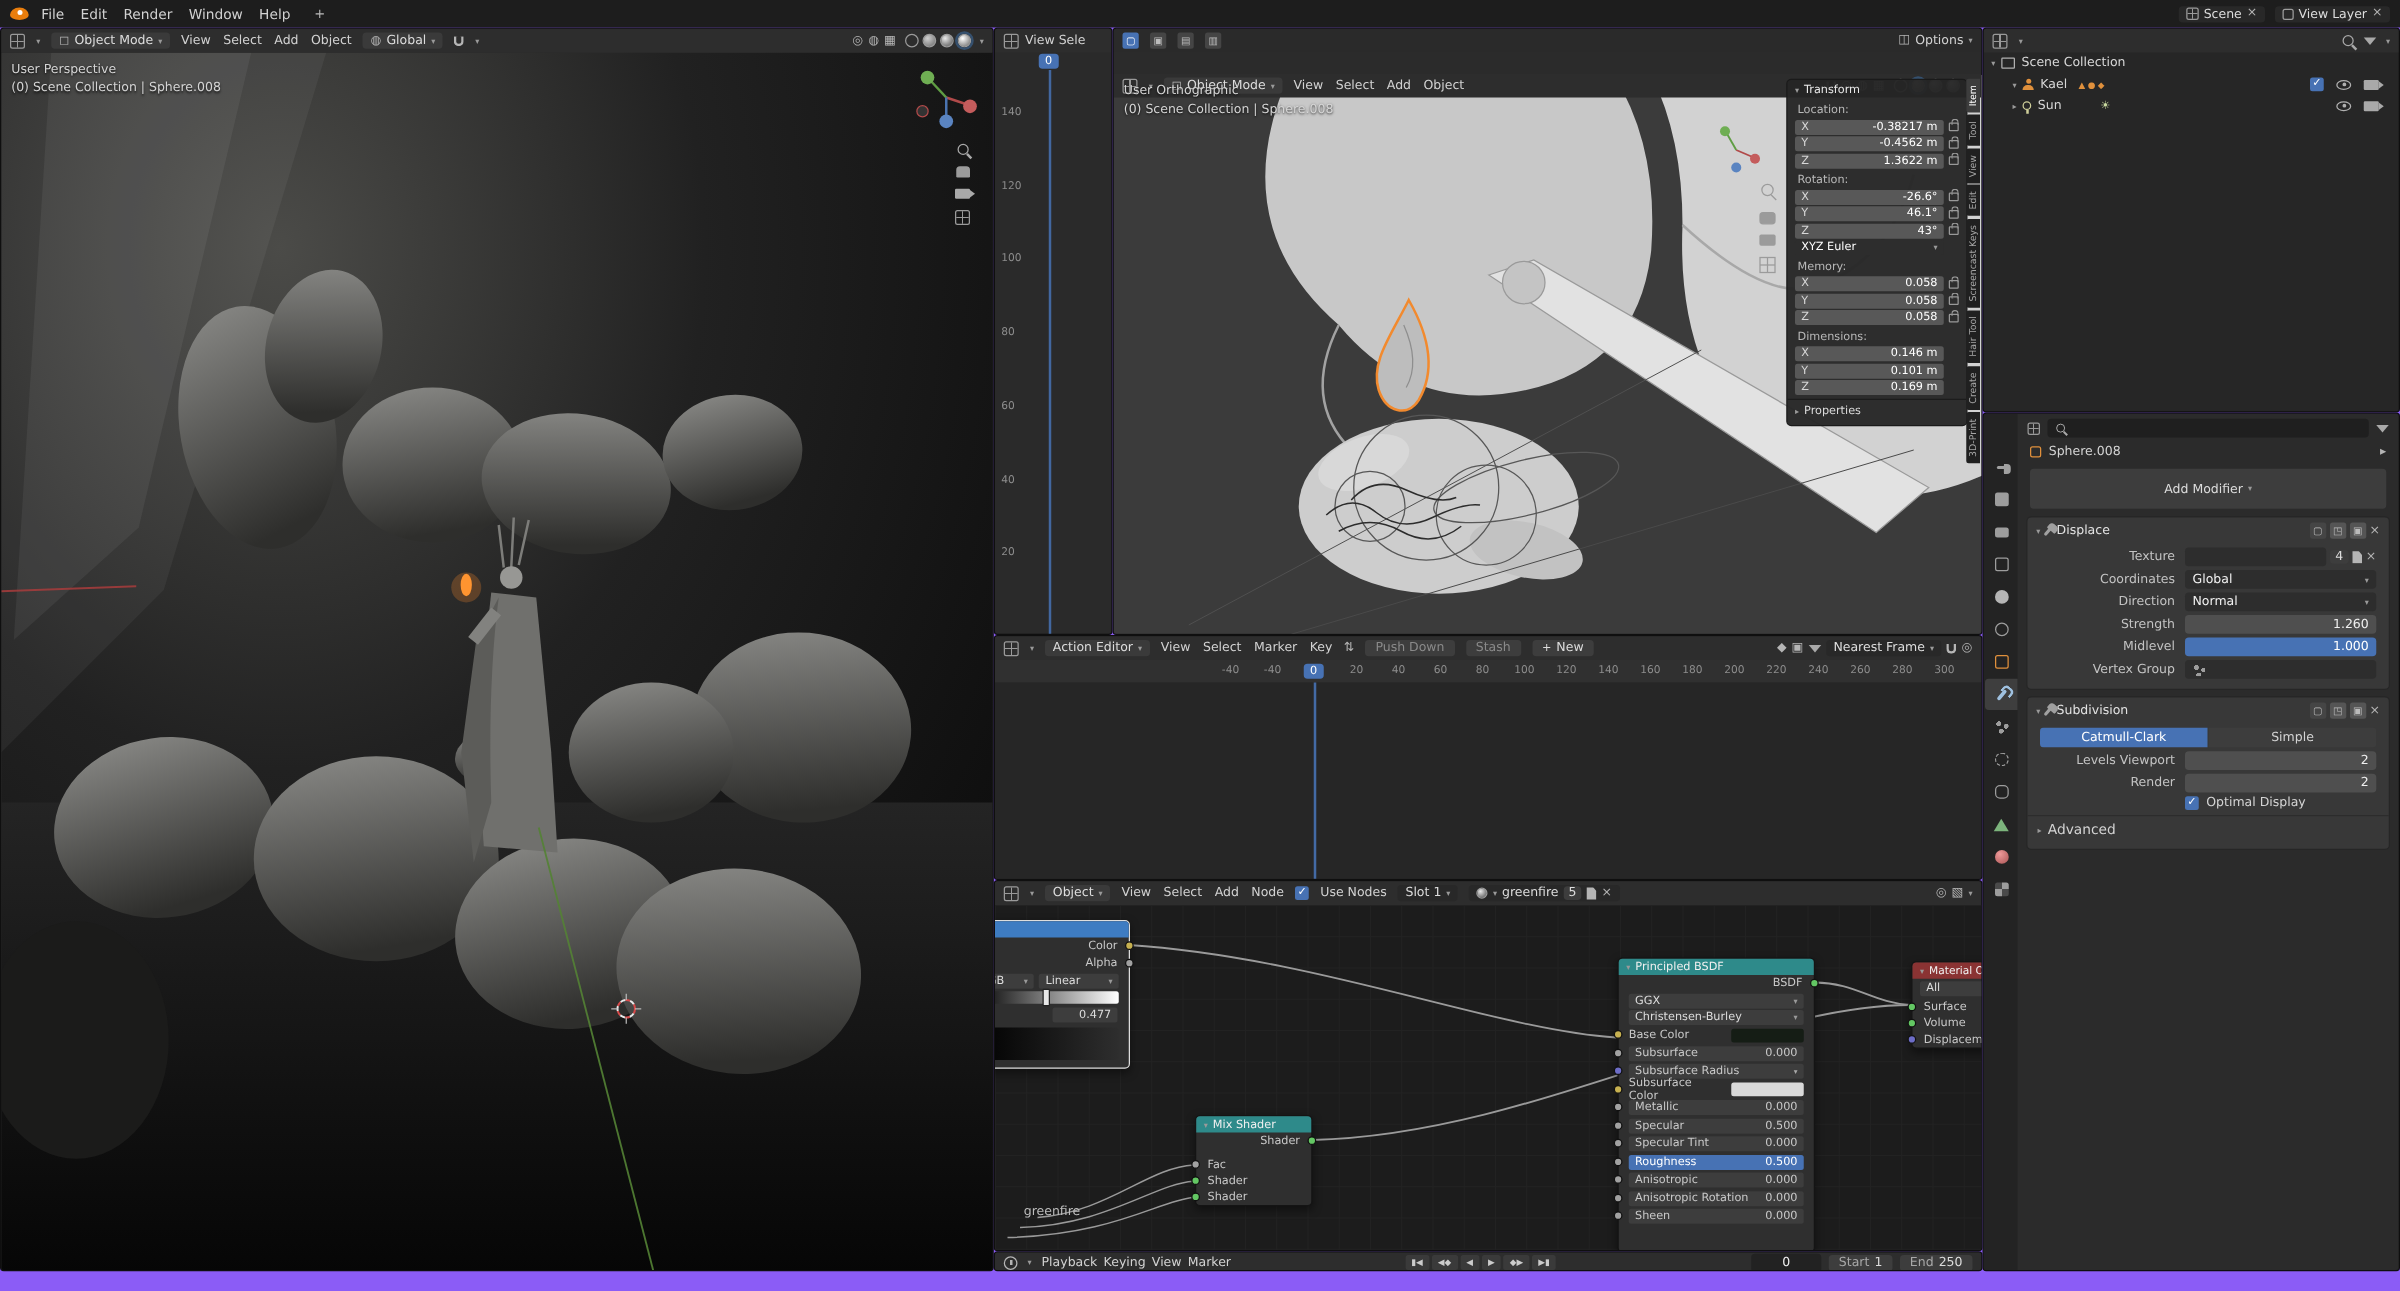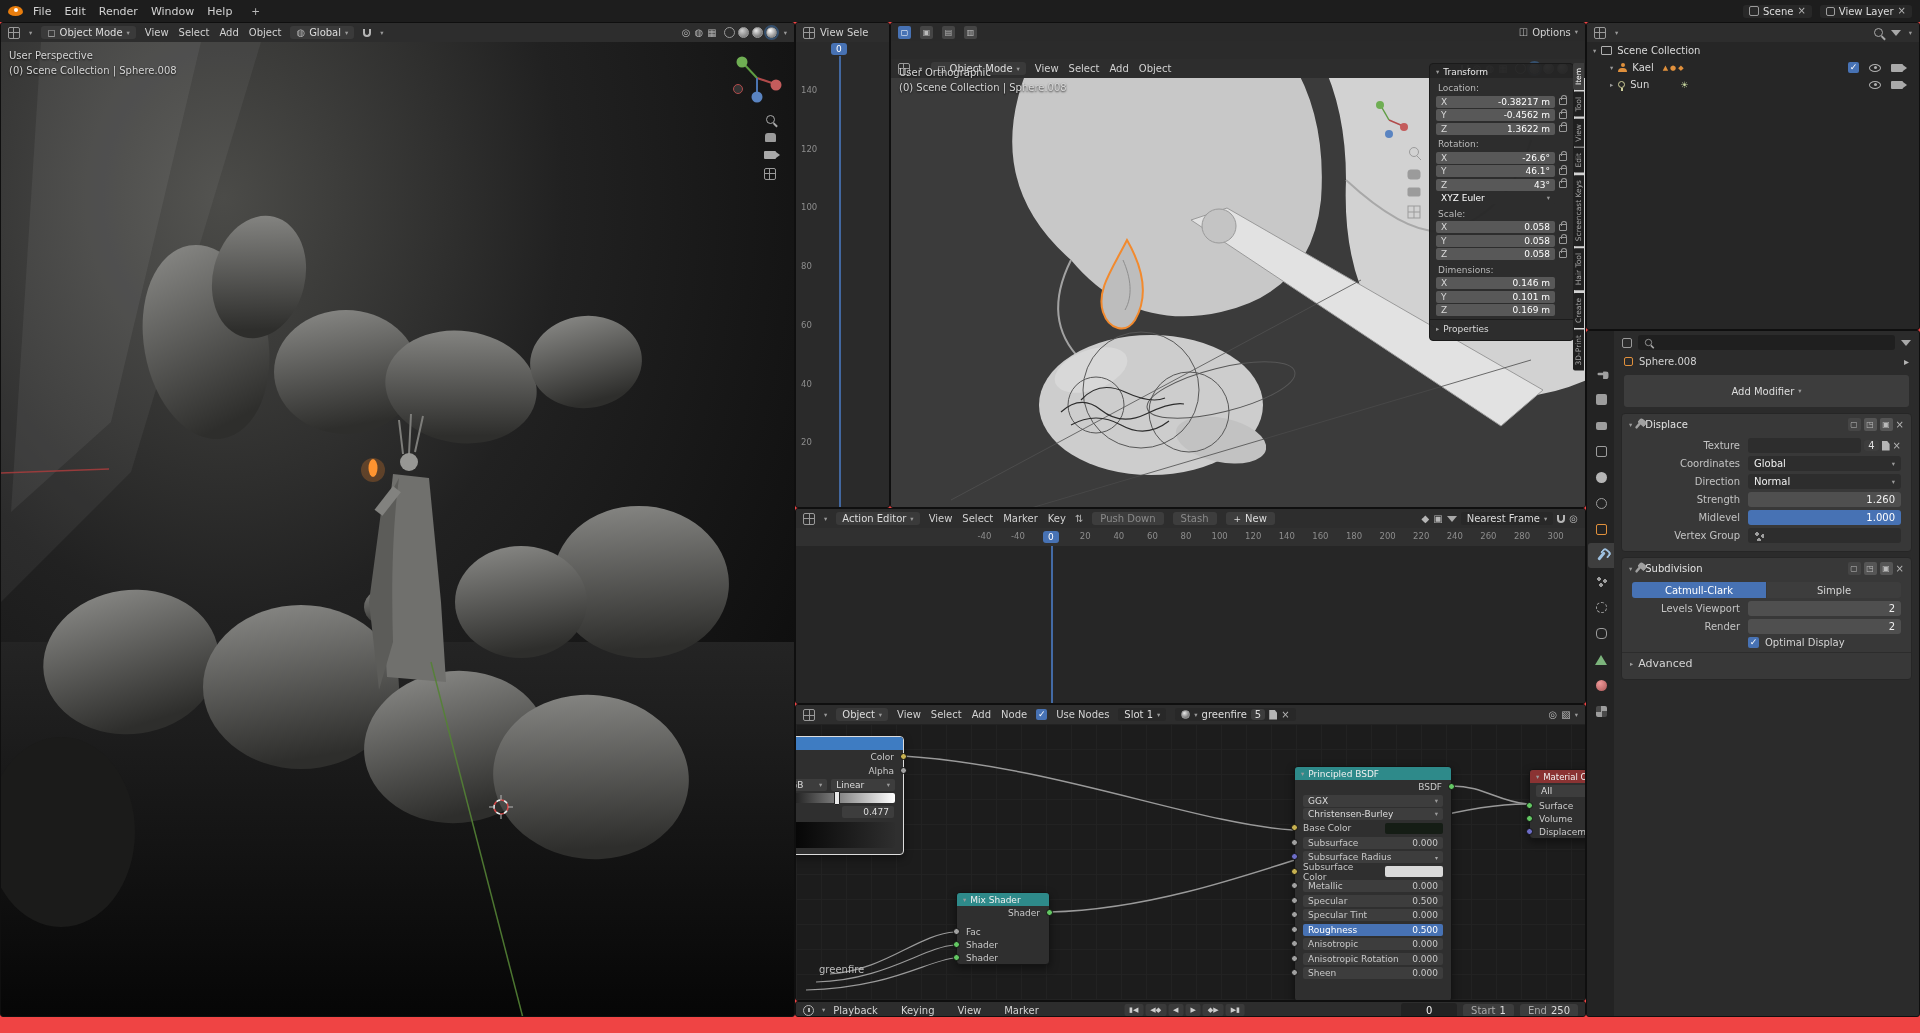--- a/index.html
+++ b/index.html
@@ -1,17 +1,17 @@
 <!DOCTYPE html>
 <html><head>
 <meta charset="utf-8">
 <style>
 *{margin:0;padding:0;box-sizing:border-box;font-family:"DejaVu Sans",sans-serif}
 html,body{background:#000}
-#app{position:relative;width:1920px;height:1033px;background:#ef4444;font-size:11px;color:#d4d4d4;overflow:hidden;--acc:#4772b4;--hdr:#2d2d2d;--field:#4f4f4f;--dark:#282828}
+#app{position:relative;width:1920px;height:1033px;background:#8b5cf6;font-size:11px;color:#d4d4d4;overflow:hidden;--acc:#4772b4;--hdr:#2d2d2d;--field:#4f4f4f;--dark:#282828}
 .abs{position:absolute}
 .area{position:absolute;background:#2b2b2b;border:1px solid #0f0f0f;border-radius:3px;overflow:hidden}
 .hdr{display:flex;align-items:center;gap:9px;background:var(--hdr);height:19px;padding:0 7px;font-size:10px;color:#cfcfcf;white-space:nowrap;position:relative;z-index:5}
 .menu-item{cursor:default;color:#d2d2d2}
 .caret{font-size:6.5px;color:#9a9a9a}
 .dd{display:inline-flex;align-items:center;gap:4px;background:#3a3a3a;border-radius:3px;padding:1px 6px;font-size:10px;color:#ddd}
 .dd.dark{background:var(--dark)}
 .hicons{margin-left:auto;display:flex;gap:4px;align-items:center}
 .gl{color:#b5b5b5;font-size:10px;line-height:1}
 .etype{width:12px;height:12px;border:1px solid #9a9a9a;border-radius:2px;background:linear-gradient(#0000 45%,#9a9a9a 45% 55%,#0000 55%),linear-gradient(90deg,#0000 45%,#9a9a9a 45% 55%,#0000 55%);display:inline-block}
@@ -423,21 +423,21 @@
             <span class="lock"></span>
           </div>
       </div>
       <div class="nprow-ax">
           <div class="axfield" style="background:#2d2d2d;justify-content:space-between">
             <span>XYZ Euler</span>
             <span class="caret">▾</span>
           </div>
           <span style="width:8px"></span>
         </div>
-      <div class="seclab">Scale:</div>
+      <div class="seclab">Memory:</div>
       <div>
         <div class="nprow-ax">
             <div class="axfield">
               <span class="axl">X</span>
               <span>0.058</span>
             </div>
             <span class="lock"></span>
           </div>
 
         <div class="nprow-ax">
@@ -802,21 +802,21 @@
             <span>Displacement</span>
           </div>
       </div>
     </div>
   </section>
 
   <section class="area" id="timeline" style="left:795px;top:1001px;width:791px;height:16px">
     <div class="hdr" style="height:16px;gap:8px">
       <span class="i-clock"></span>
         <span class="caret">▾</span>
-      <nav style="display:flex;gap:23px">
+      <nav style="display:flex;gap:5px">
           <span class="menu-item">Playback</span>
           <span class="menu-item">Keying</span>
           <span class="menu-item">View</span>
           <span class="menu-item">Marker</span>
         </nav>
       <div class="transport" style="position:absolute;left:50%;transform:translateX(-55%)">
         <span class="tbtn">▮◀</span>
         <span class="tbtn">◀◆</span>
         <span class="tbtn">◀</span>
         <span class="tbtn">▶</span>

